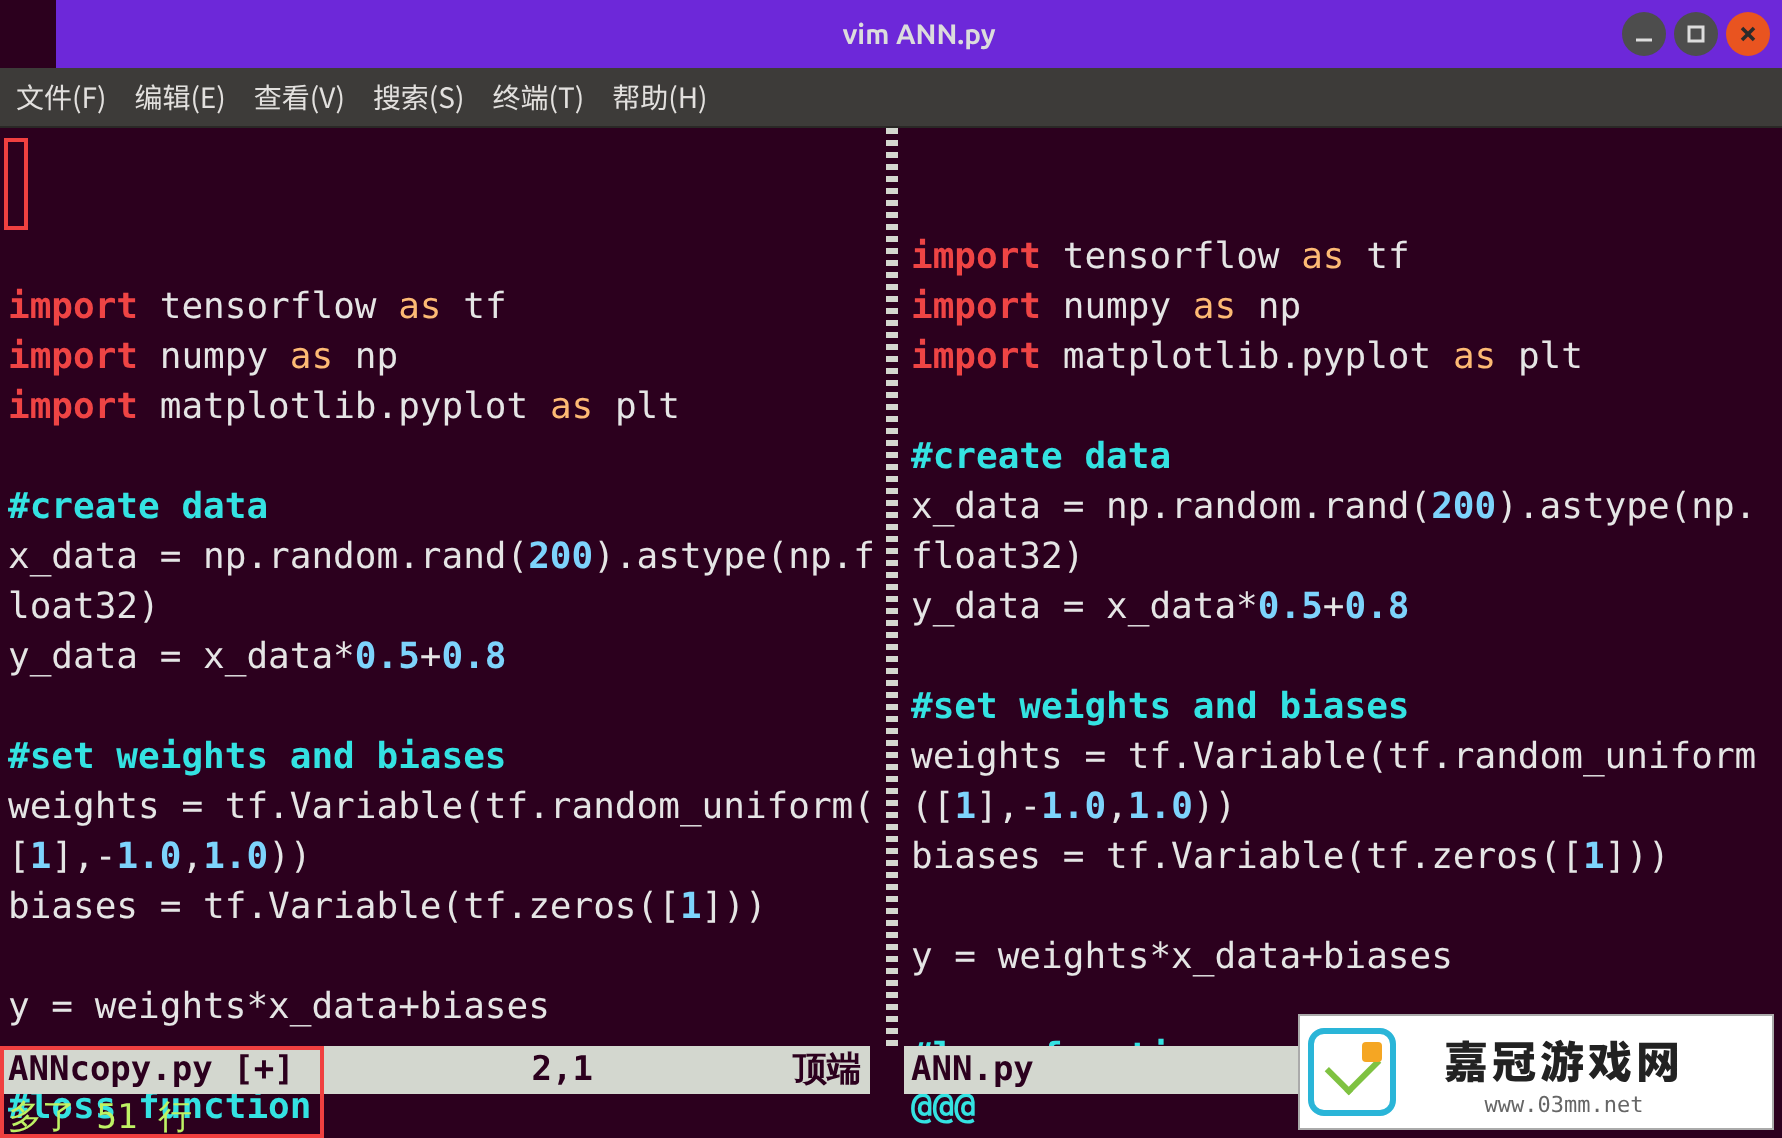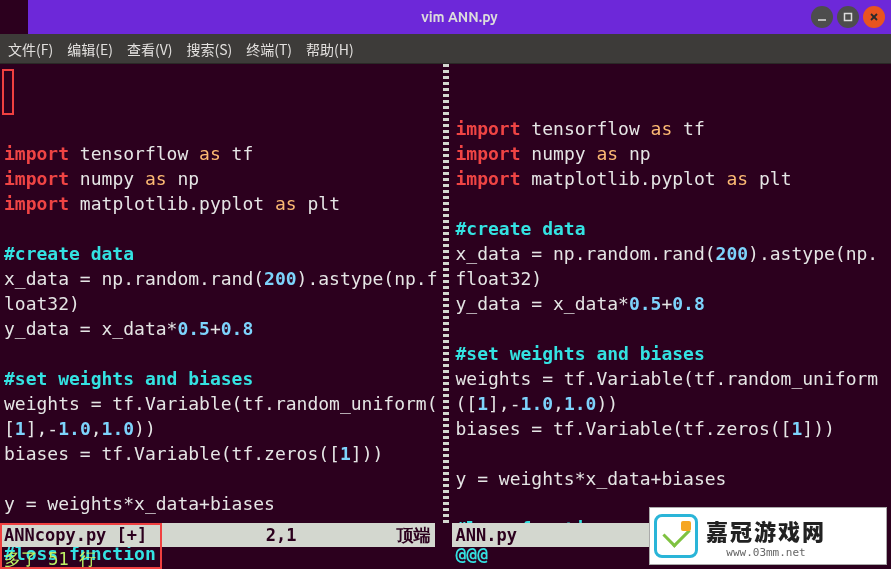--- a/index.html
+++ b/index.html
@@ -119,21 +119,21 @@
 }
 .logo-overlay {
   position: absolute;
   bottom: 4px; right: 4px;
   width: 238px; height: 58px;
   background: #fff;
   border: 1px solid #aaa;
   display: flex;
   align-items: center;
   padding: 4px;
-  gap: 8px;
+  gap: 24px;
 }
 .logo-sq {
   width: 44px; height: 44px;
   border: 3px solid #2ab5d8;
   border-radius: 8px;
   position: relative;
   display:flex;align-items:center;justify-content:center;
 }
 .logo-sq::before{
   content:""; width:20px;height:14px;border:3px solid #7fc241;border-top:none;border-right:none;transform:rotate(-45deg);margin-top:-6px;

